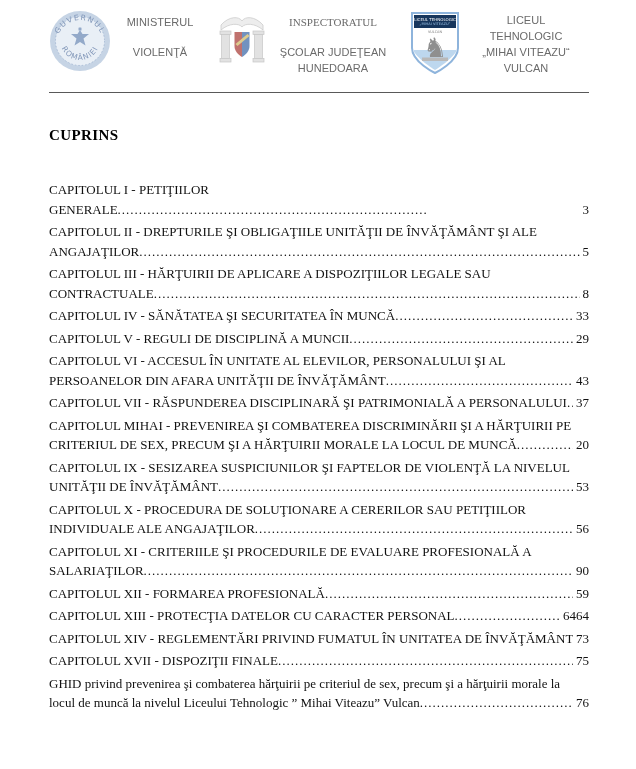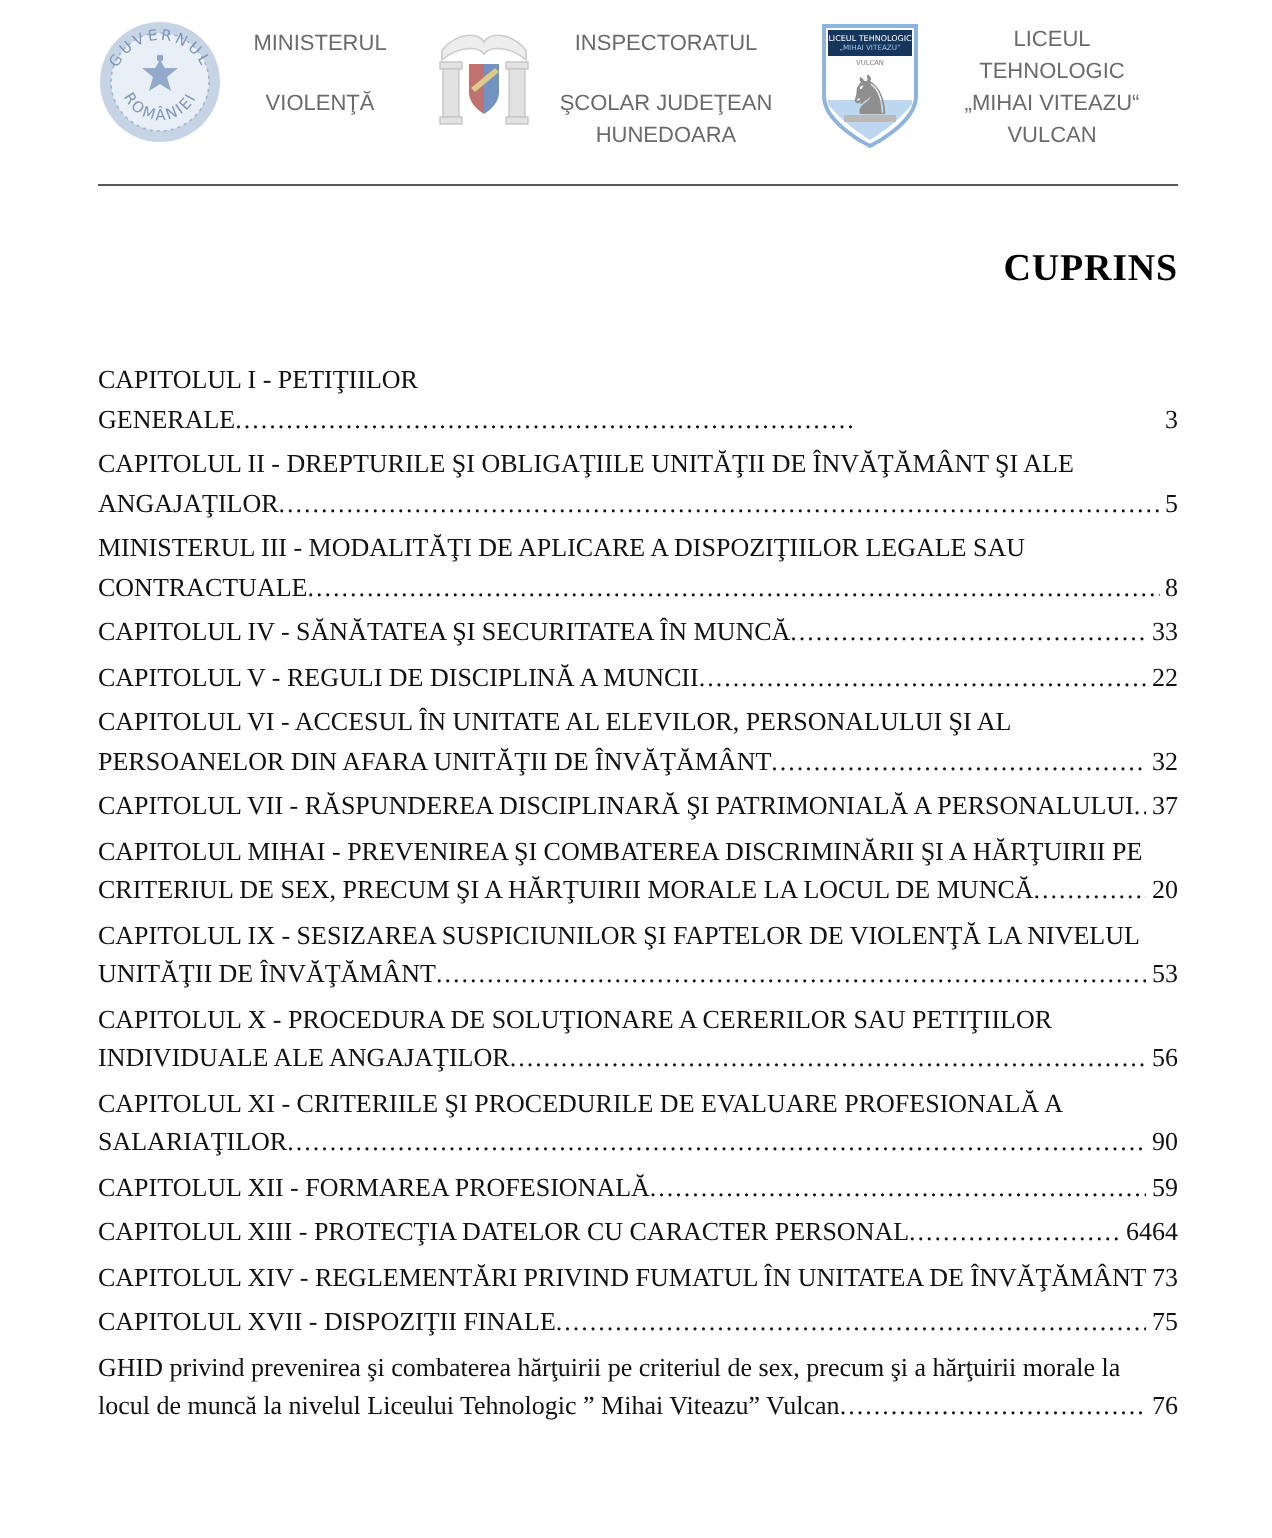--- a/index.html
+++ b/index.html
@@ -28,37 +28,37 @@
   .hcol {
     display: flex;
     flex-direction: column;
     align-items: center;
     text-align: center;
     line-height: 16px;
   }
   .hcol.c1 { width: 98px; padding-top: 6px; }
   .hcol.c1 .l1 { margin-bottom: 14px; }
   .hcol.c2 { width: 132px; padding-top: 6px; }
-  .hcol.c2 .l1 { margin-bottom: 14px; }
+  .hcol.c2 .l1 { margin-bottom: 14px; font-family: Liberation Serif, serif; }
   .hcol.c3 { flex: 1 1 auto; padding-top: 4px; }
   .logo.seal { width: 62px; height: 62px; margin-top: 2px; }
   .logo.isj  { width: 50px; height: 62px; margin-left: 8px; margin-top: 2px; }
   .logo.school { width: 56px; height: 70px; margin-left: 8px; }
 
   .rule {
     border: none;
     border-top: 1px solid #595959;
     margin: 12px 0 0 0;
   }
 
   
   .title {
     margin: 32px 0 0 0;
-    text-align: right;
-    font-size: 19px;
+    text-align: left;
+    font-size: 15px;
     font-weight: bold;
     letter-spacing: 0.4px;
     line-height: 20px;
     color: #000000;
   }
 
   
   .toc { margin-top: 35px; }
   .toc-entry {
     position: relative;
@@ -164,27 +164,27 @@
 
   <hr class="rule">
 
   <h1 class="title">CUPRINS</h1>
 
   <main class="toc">
   <div class="toc-entry"><span class="t">CAPITOLUL I - PETIŢIILOR GENERALE</span><span class="dots">.........................................................................</span><span class="pg">3</span></div>
 
   <div class="toc-entry"><span class="t">CAPITOLUL II - DREPTURILE ŞI OBLIGAŢIILE UNITĂŢII DE ÎNVĂŢĂMÂNT ŞI ALE ANGAJAŢILOR</span><span class="dots">.........................................................................................................</span><span class="pg">5</span></div>
 
-  <div class="toc-entry"><span class="t">MINISTERUL III - MODALITĂŢI DE APLICARE A DISPOZIŢIILOR LEGALE SAU CONTRACTUALE</span><span class="dots">......................................................................................................</span><span class="pg">8</span></div>
+  <div class="toc-entry"><span class="t">CAPITOLUL III - HĂRŢUIRII DE APLICARE A DISPOZIŢIILOR LEGALE SAU CONTRACTUALE</span><span class="dots">......................................................................................................</span><span class="pg">8</span></div>
 
   <div class="toc-entry"><span class="t">CAPITOLUL IV - SĂNĂTATEA ŞI SECURITATEA ÎN MUNCĂ</span><span class="dots">.............................................</span><span class="pg">33</span></div>
 
-  <div class="toc-entry"><span class="t">CAPITOLUL V - REGULI DE DISCIPLINĂ A MUNCII</span><span class="dots">........................................................</span><span class="pg">22</span></div>
-
-  <div class="toc-entry"><span class="t">CAPITOLUL VI - ACCESUL ÎN UNITATE AL ELEVILOR, PERSONALULUI ŞI AL PERSOANELOR DIN AFARA UNITĂŢII DE ÎNVĂŢĂMÂNT</span><span class="dots">...............................................</span><span class="pg">32</span></div>
+  <div class="toc-entry"><span class="t">CAPITOLUL V - REGULI DE DISCIPLINĂ A MUNCII</span><span class="dots">........................................................</span><span class="pg">29</span></div>
+
+  <div class="toc-entry"><span class="t">CAPITOLUL VI - ACCESUL ÎN UNITATE AL ELEVILOR, PERSONALULUI ŞI AL PERSOANELOR DIN AFARA UNITĂŢII DE ÎNVĂŢĂMÂNT</span><span class="dots">...............................................</span><span class="pg">43</span></div>
 
   <div class="toc-entry"><span class="t">CAPITOLUL VII - RĂSPUNDEREA DISCIPLINARĂ ŞI PATRIMONIALĂ A PERSONALULUI</span><span class="dots">.....</span><span class="pg">37</span></div>
 
   <div class="toc-entry"><span class="t">CAPITOLUL MIHAI - PREVENIREA ŞI COMBATEREA DISCRIMINĂRII ŞI A HĂRŢUIRII PE CRITERIUL DE SEX, PRECUM ŞI A HĂRŢUIRII MORALE LA LOCUL DE MUNCĂ</span><span class="dots">.................</span><span class="pg">20</span></div>
 
   <div class="toc-entry"><span class="t">CAPITOLUL IX - SESIZAREA SUSPICIUNILOR ŞI FAPTELOR DE VIOLENŢĂ LA NIVELUL UNITĂŢII DE ÎNVĂŢĂMÂNT</span><span class="dots">.......................................................................................</span><span class="pg">53</span></div>
 
   <div class="toc-entry"><span class="t">CAPITOLUL X - PROCEDURA DE SOLUŢIONARE A CERERILOR SAU PETIŢIILOR INDIVIDUALE ALE ANGAJAŢILOR</span><span class="dots">..............................................................................</span><span class="pg">56</span></div>
 
   <div class="toc-entry"><span class="t">CAPITOLUL XI - CRITERIILE ŞI PROCEDURILE DE EVALUARE PROFESIONALĂ A SALARIAŢILOR</span><span class="dots">........................................................................................................</span><span class="pg">90</span></div>

